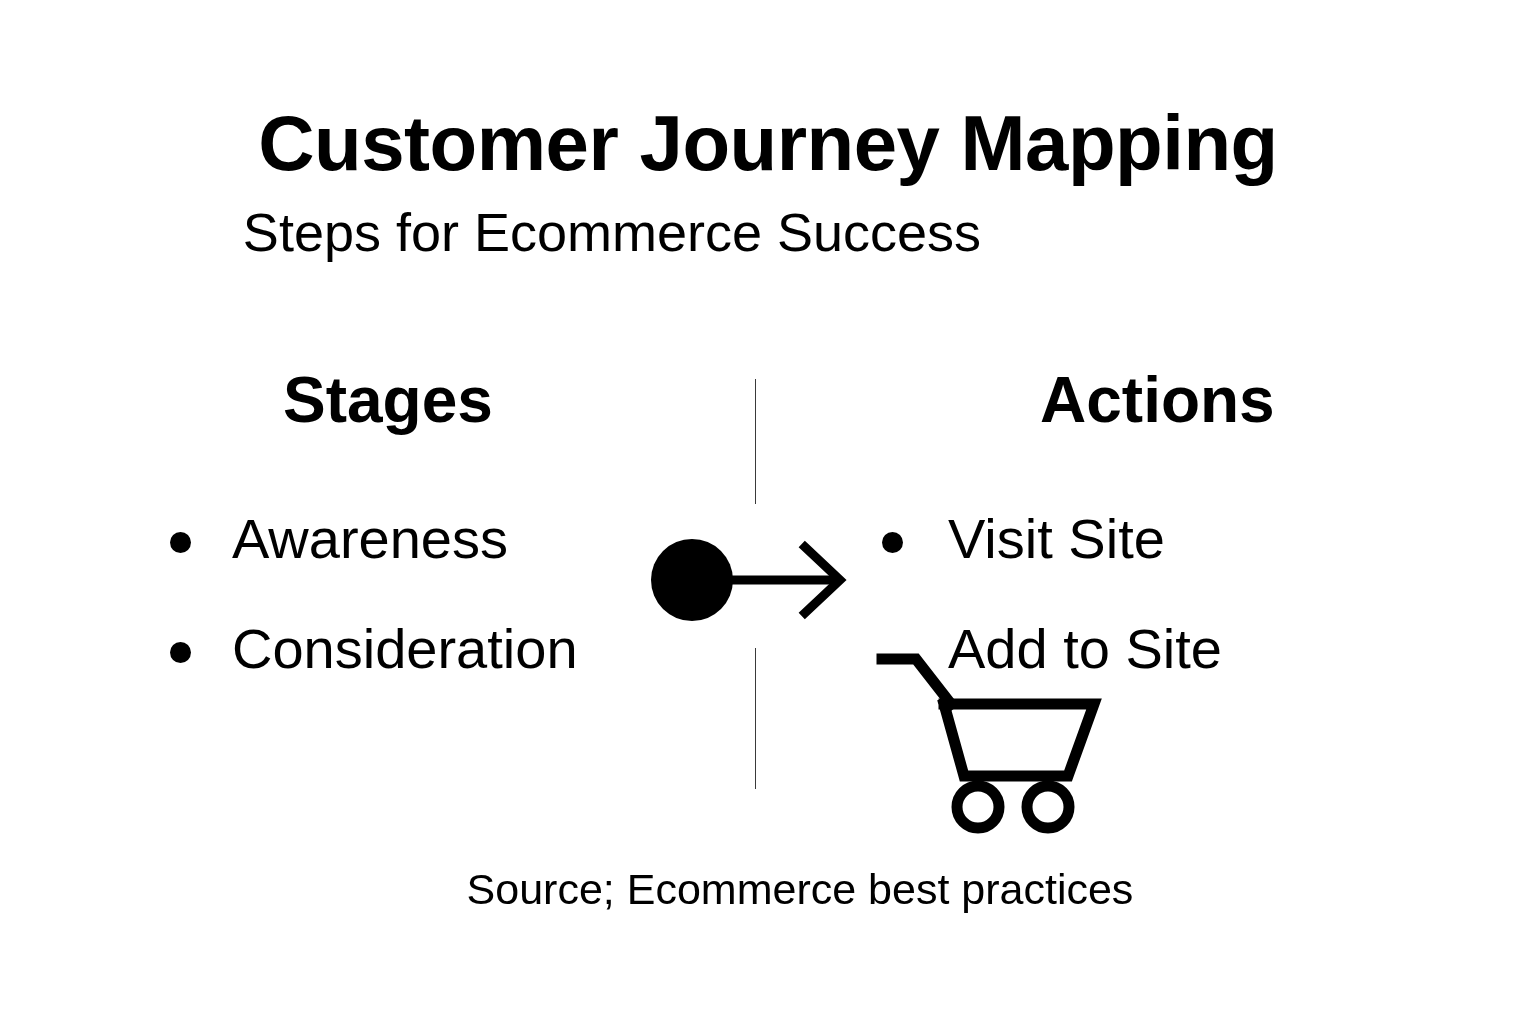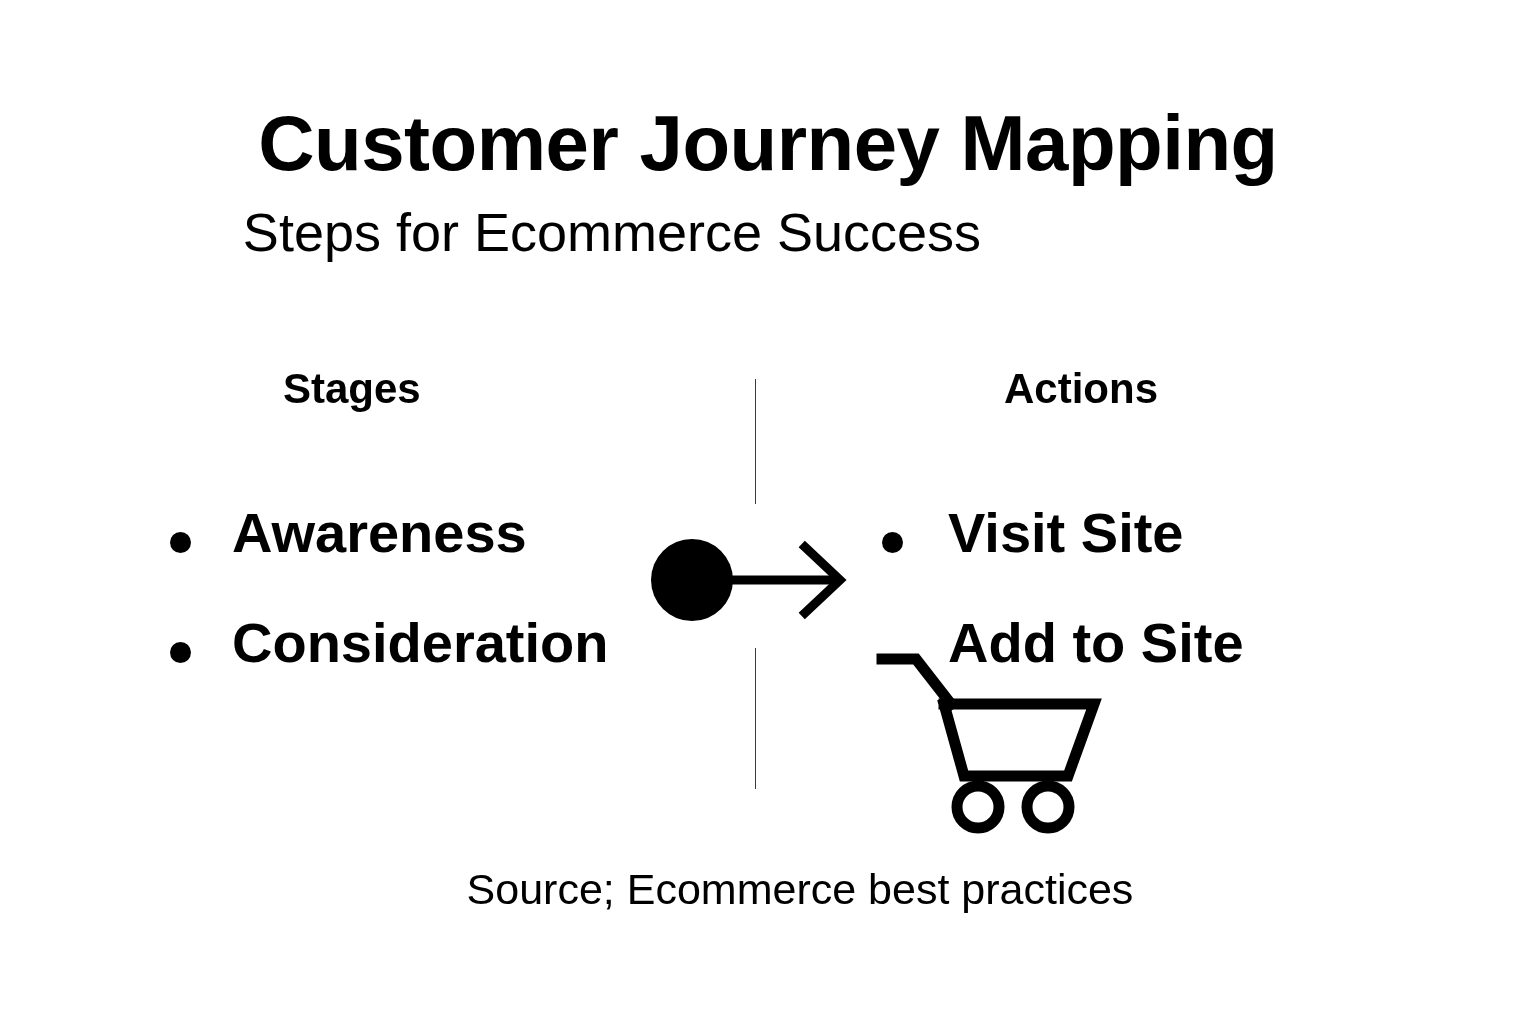--- a/index.html
+++ b/index.html
@@ -41,28 +41,28 @@
     text-align: center;
     font-size: 54px;
     font-weight: 400;
     line-height: 1.0;
     white-space: nowrap;
   }
 
   
   .col-heading {
     position: absolute;
-    font-size: 42px;
+    font-size: 64px;
     font-weight: 700;
     line-height: 1.0;
     white-space: nowrap;
     text-align: right;
   }
   .col-heading.left  { left: 283px;  top: 368px; }
-  .col-heading.right { left: 1004px;  top: 368px; font-weight: 600; }
+  .col-heading.right { left: 1040px;  top: 368px; font-weight: 600; }
 
   
   .divider {
     position: absolute;
     left: 755px;
     width: 1px;
     background: #3a3a3a;
   }
   .divider.top    { top: 379px; height: 125px; }
   .divider.bottom { top: 648px; height: 141px; }
@@ -84,23 +84,23 @@
     left: 0;
     top: 27px;
     width: 21px;
     height: 21px;
     border-radius: 50%;
     background: #000000;
   }
   .item-label {
     position: absolute;
     left: 62px;
-    top: 0;
+    top: 6px;
     font-size: 56px;
-    font-weight: 700;
+    font-weight: 400;
     line-height: 1.0;
     white-space: nowrap;
   }
   .list.actions .item-label { left: 66px; }
 
   
   .connector {
     position: absolute;
     left: 645px;
     top: 530px;

